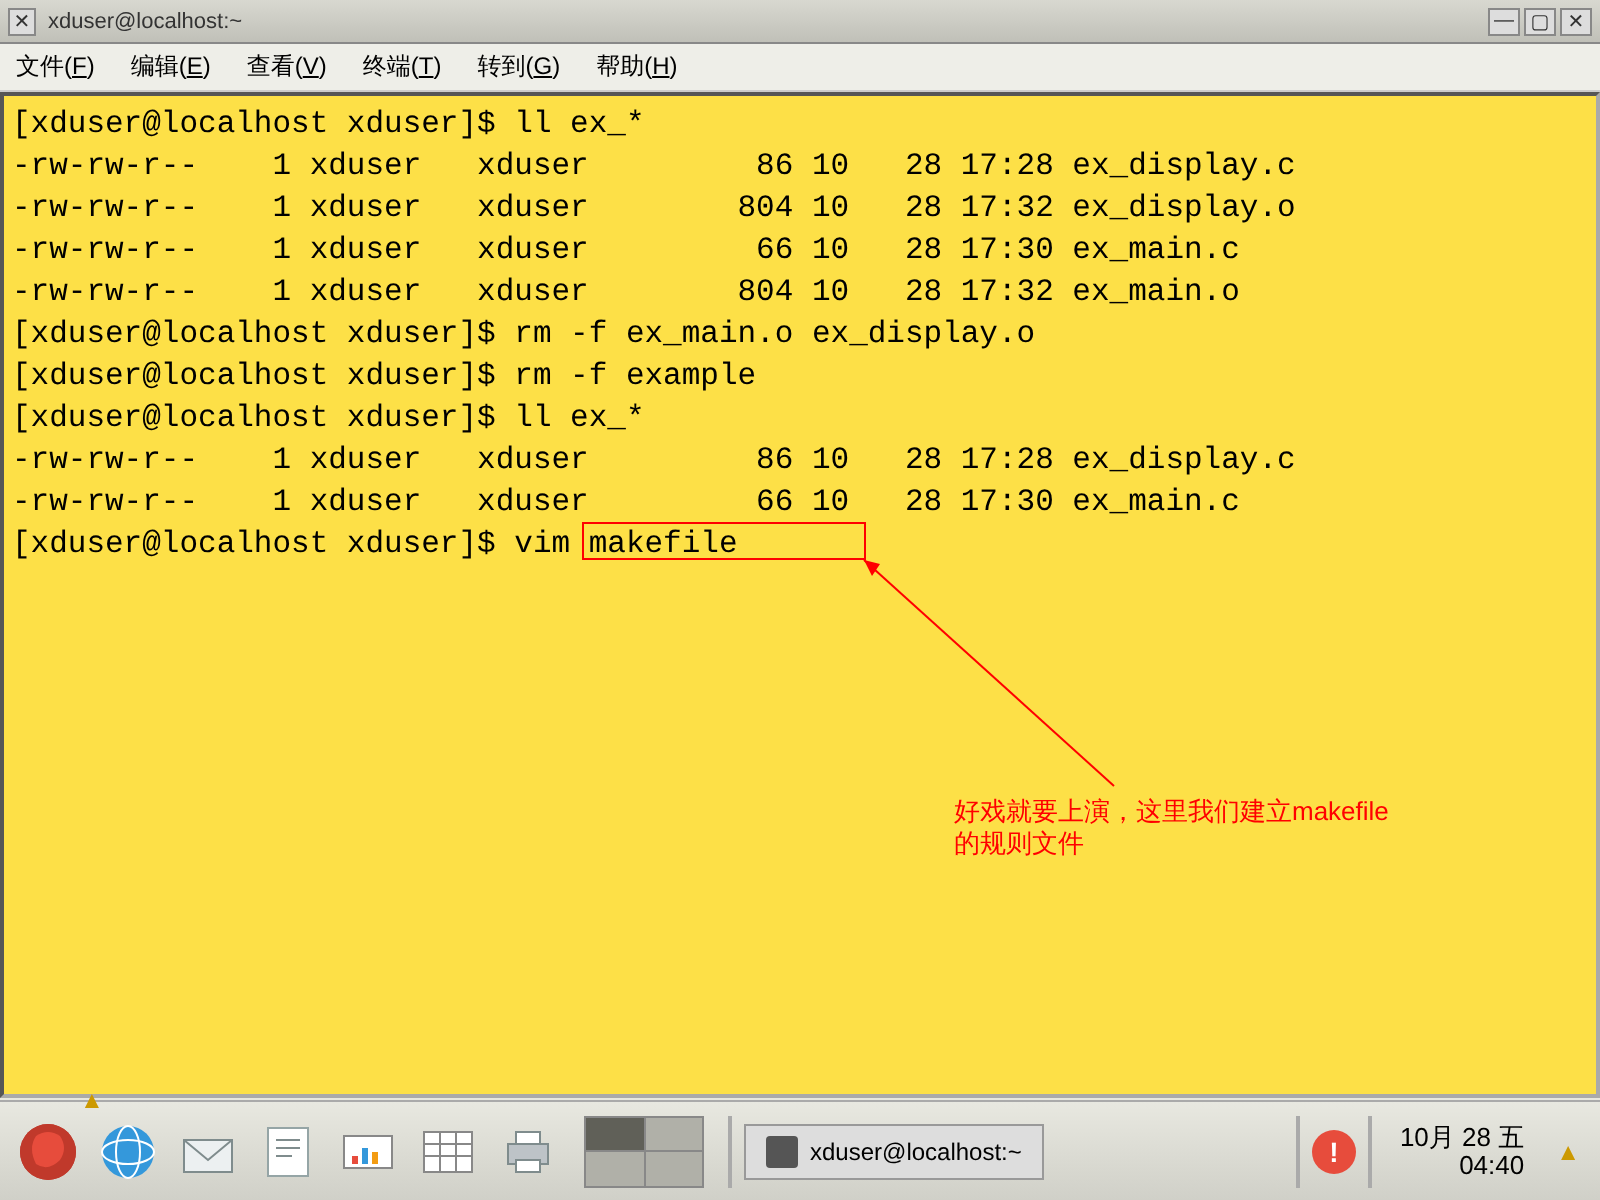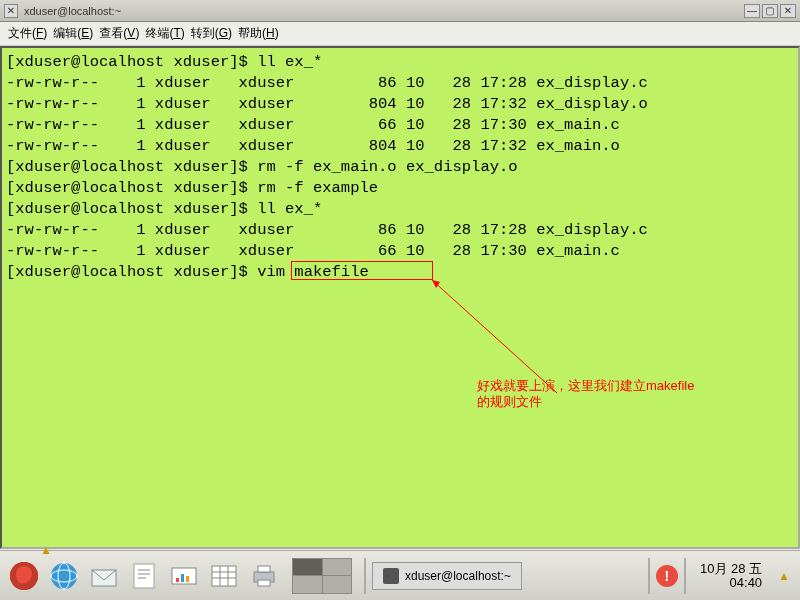--- a/index.html
+++ b/index.html
@@ -46,28 +46,28 @@
   font-size: 10px;
   cursor: pointer;
 }
 .menubar {
   height: 24px;
   background: #eeeee8;
   border-bottom: 1px solid #ccc;
   display: flex;
   align-items: center;
   padding: 0 8px;
-  gap: 6px;
+  gap: 18px;
   font-size: 12px;
   color: #000;
 }
 .menubar span { cursor: pointer; }
 .menubar span u { text-decoration: underline; }
 .terminal {
-  background: #bef264;
+  background: #fde047;
   border: 2px inset #aaa;
   height: 503px;
   margin: 0;
   padding: 4px;
   font-family: "Courier New", monospace;
   font-size: 15.5px;
   line-height: 21px;
   color: #000;
   white-space: pre;
   position: relative;
@@ -211,21 +211,21 @@
 
 
 
 
 
   <div class="highlight-box" style="left:289px; top:213px; width:142px; height:19px;"></div>
   <svg class="arrow-svg" style="left:0; top:0;" width="800" height="500">
     <line x1="430" y1="232" x2="555" y2="345" stroke="#ff0000" stroke-width="1"></line>
     <polygon points="430,232 438,234 434,240" fill="#ff0000"></polygon>
   </svg>
-  <div class="annotation" style="left:475px; top:330px;">
+  <div class="annotation" style="left:475px; top:350px;">
     <div>好戏就要上演，这里我们建立makefile</div>
     <div>的规则文件</div>
   </div>
 </div>
 
 <div class="taskbar">
   <div class="task-icon">
     <svg width="32" height="32" viewBox="0 0 32 32">
         <circle cx="16" cy="16" r="14" fill="#c0392b"></circle>
         <path d="M16 6 L16 16 L22 22" stroke="#fff" stroke-width="2" fill="none"></path>

